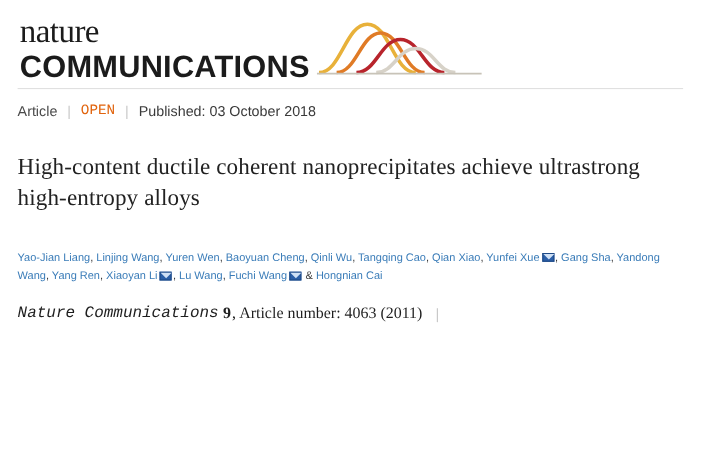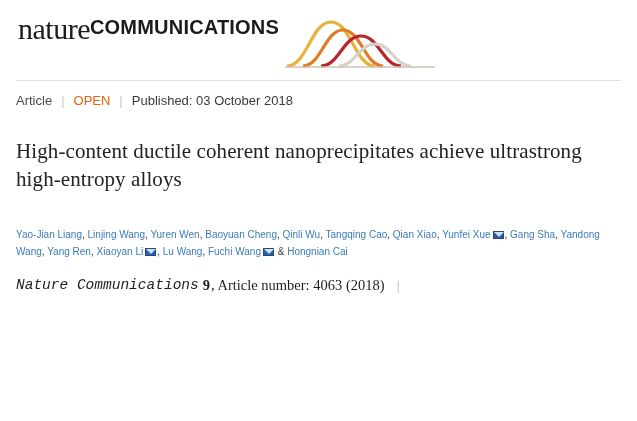--- a/index.html
+++ b/index.html
@@ -24,33 +24,33 @@
   
   .masthead {
     padding: 14px 0 0 18px;
     height: 72px;
     box-sizing: border-box;
     display: flex;
     align-items: flex-start;
   }
   .logo-block {
     display: flex;
-    flex-direction: row;
+    flex-direction: column;
     line-height: 1;
   }
   .logo-nature {
     font-family: "Liberation Serif", serif;
     font-size: 30px;
     color: #1b1b1b;
     letter-spacing: -0.5px;
     font-weight: 400;
   }
   .logo-comms {
     font-family: "Liberation Sans", sans-serif;
-    font-size: 20px;
+    font-size: 28px;
     color: #1b1b1b;
     font-weight: 700;
     letter-spacing: 0.2px;
     margin-top: 3px;
   }
   .logo-art {
     margin-left: 6px;
     margin-top: 2px;
   }
 
@@ -70,20 +70,21 @@
     color: #4a4a4a;
   }
   .meta .sep {
     color: #c9c9c9;
     margin: 0 9px;
     font-size: 13px;
   }
   .meta .open {
     color: #e1640e;
     font-weight: 400;
+    font-family: Liberation Mono, monospace;
   }
   .meta .published {
     color: #3a3a3a;
   }
 
   
   .title {
     font-family: "Liberation Serif", serif;
     font-size: 21px;
     line-height: 1.32;
@@ -202,17 +203,17 @@
     <span class="published">Published: 03 October 2018</span>
   </div>
 
   <h1 class="title">High-content ductile coherent nanoprecipitates achieve ultrastrong high-entropy alloys</h1>
 
   <div class="authors" id="author-list"><span class="author">Yao-Jian Liang</span><span class="plain">, </span><span class="author">Linjing Wang</span><span class="plain">, </span><span class="author">Yuren Wen</span><span class="plain">, </span><span class="author">Baoyuan Cheng</span><span class="plain">, </span><span class="author">Qinli Wu</span><span class="plain">, </span><span class="author">Tangqing Cao</span><span class="plain">, </span><span class="author">Qian Xiao</span><span class="plain">, </span><span class="author">Yunfei Xue</span><span class="env-icon"></span><span class="plain">, </span><span class="author">Gang Sha</span><span class="plain">, </span><span class="author">Yandong Wang</span><span class="plain">, </span><span class="author">Yang Ren</span><span class="plain">, </span><span class="author">Xiaoyan Li</span><span class="env-icon"></span><span class="plain">, </span><span class="author">Lu Wang</span><span class="plain">, </span><span class="author">Fuchi Wang</span><span class="env-icon"></span><span class="plain"> &amp; </span><span class="author">Hongnian Cai</span></div>
 
   <div class="journal-line">
     <span class="journal-name">Nature Communications</span>
     <span class="journal-vol">9</span>
-    <span class="journal-rest">, Article number: 4063 (2018)</span>
+    <span class="journal-rest">, Article number: 4063 (2011)</span>
     <span class="sep2">|</span>
   </div>
 
 </div>
 
 </body></html>

